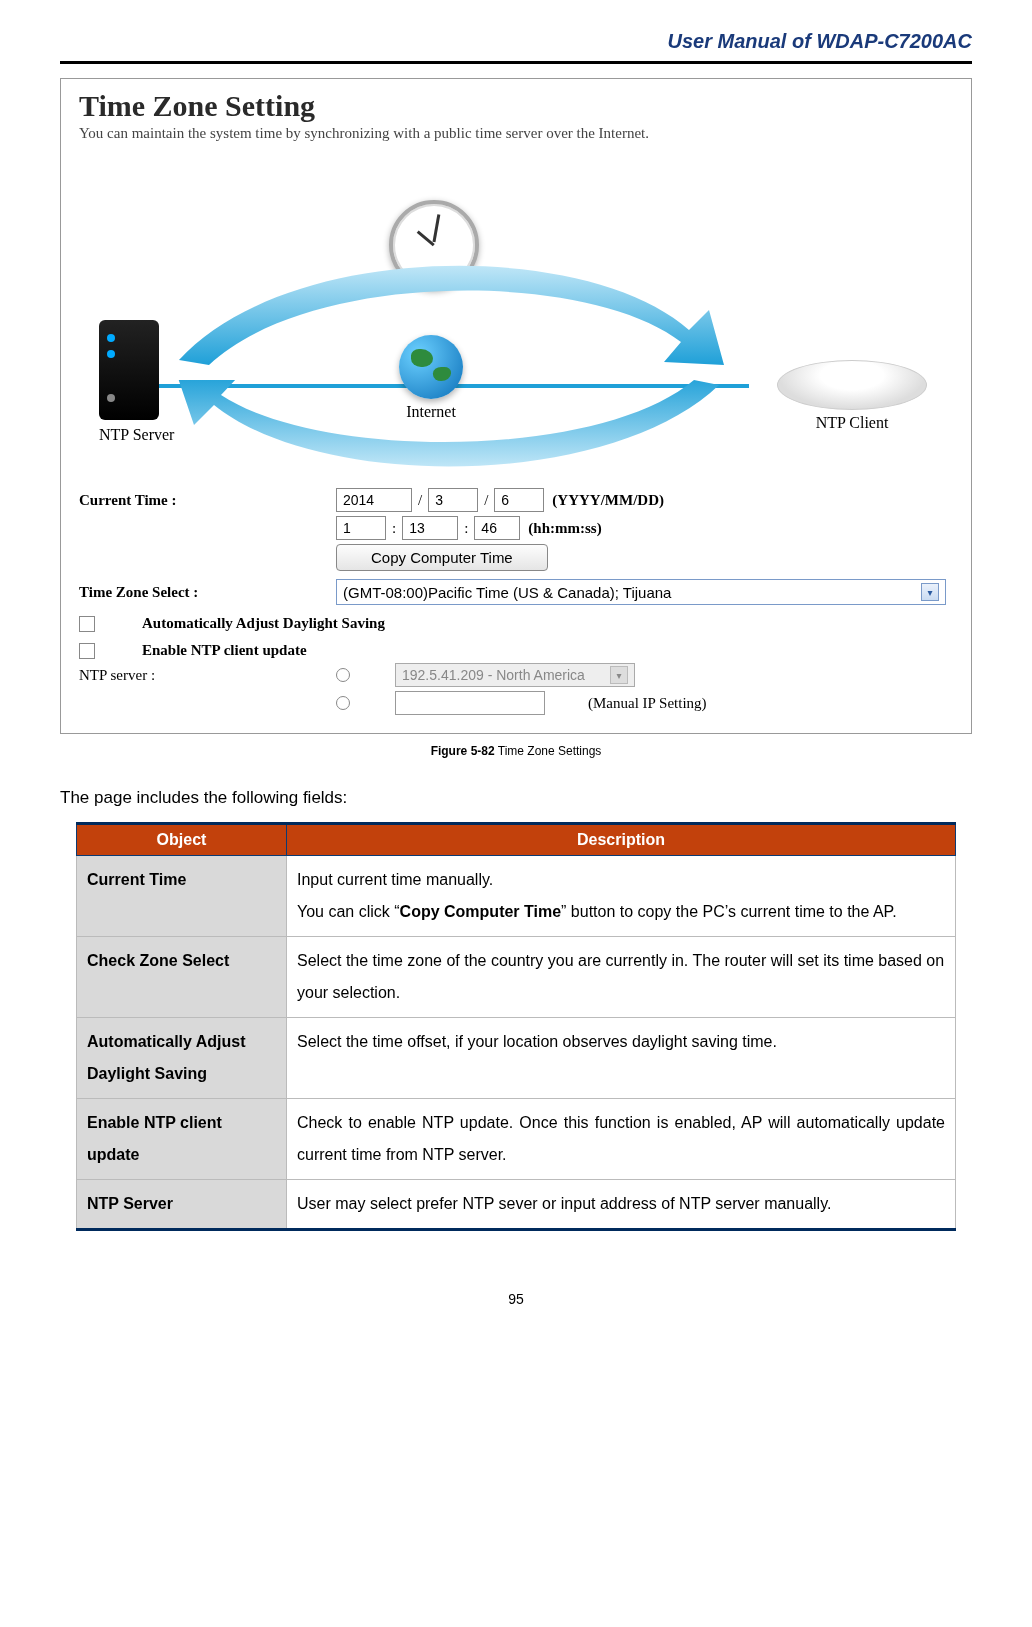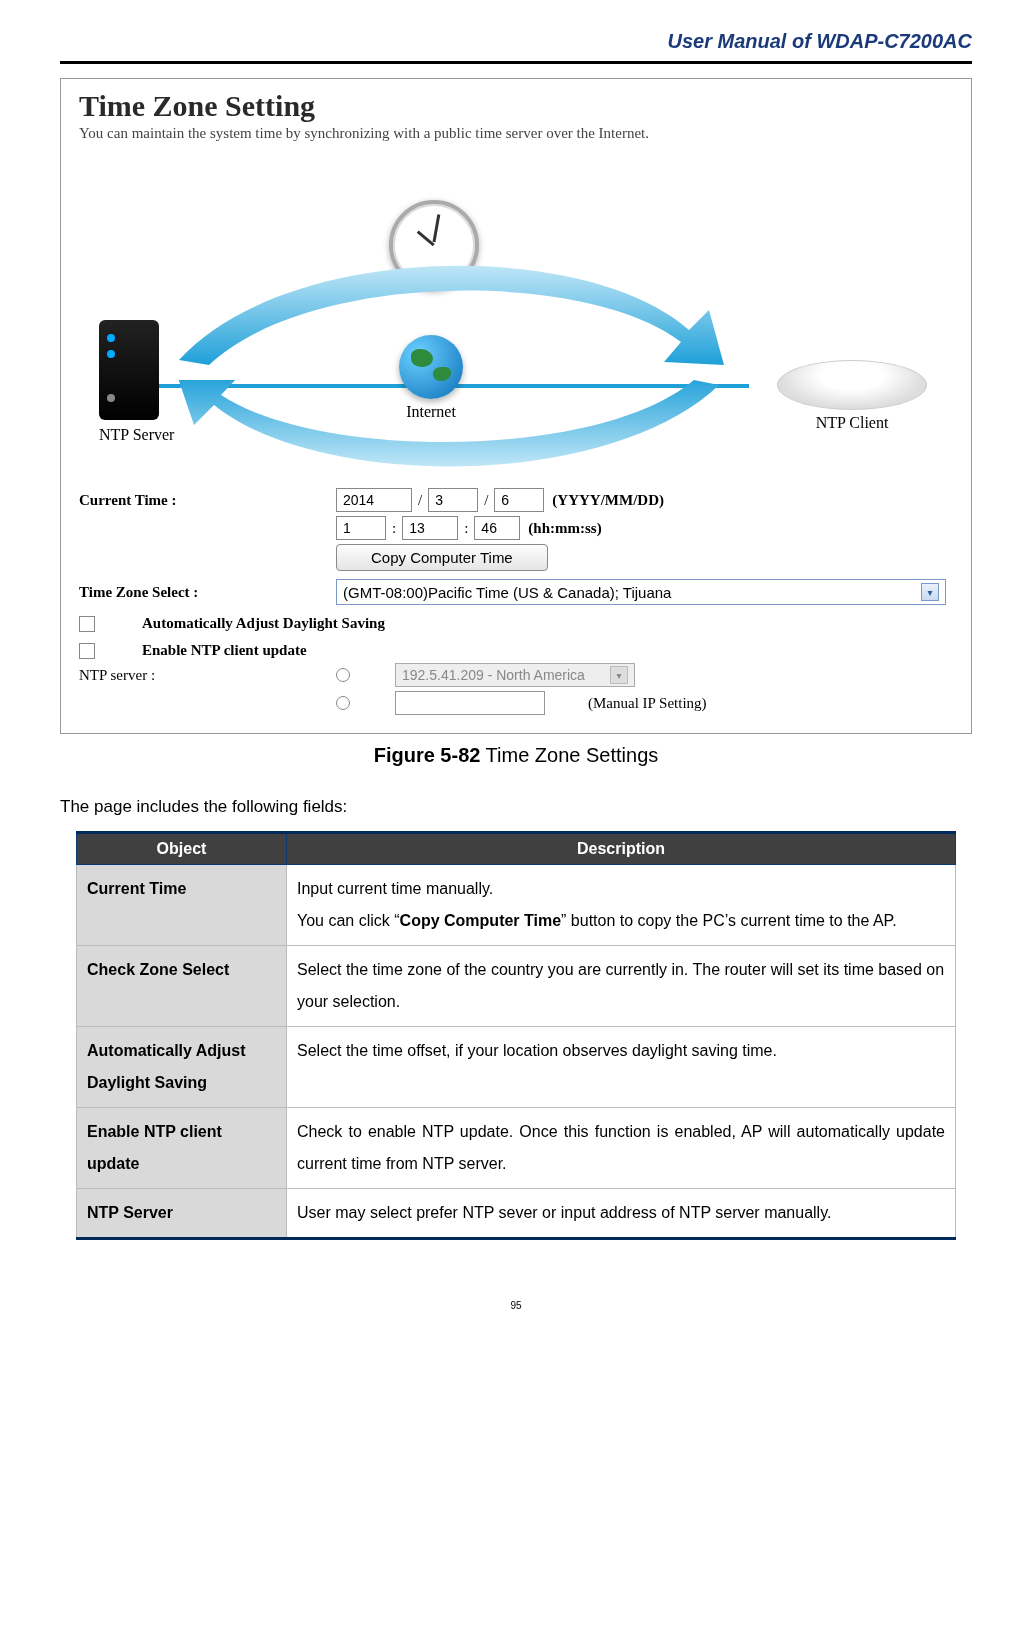--- a/index.html
+++ b/index.html
@@ -153,48 +153,48 @@
   .sel-arrow{width:18px;height:18px;border:1px solid #7a9ac9;background:linear-gradient(#eaf1fb,#c9dbf2);display:flex;align-items:center;justify-content:center;font-size:10px;color:#2a5aa0;}
   .cb { width:16px;height:16px;border:1px solid #888;margin-right:10px;display:inline-block;vertical-align:middle;}
   .radio { width:14px;height:14px;border:1px solid #888;border-radius:50%;margin-right:8px;display:inline-block;vertical-align:middle;}
   .ntp-sel{
     border:1px solid #aaa;background:#eee;color:#888;height:24px;width:240px;padding:2px 6px;font-family:Arial,sans-serif;font-size:14px;display:flex;align-items:center;justify-content:space-between;
   }
   .ntp-sel .sel-arrow{border-color:#bbb;background:#ddd;color:#888;}
   .manual-inp{border:1px solid #999;background:#fff;height:24px;width:150px;}
   .btn-row{display:flex;gap:14px;margin-top:18px;}
 
-  .figure-caption { text-align:center; font-family: Arial, sans-serif; font-size:20px; margin:10px 0 30px; }
+  .figure-caption { text-align:center; font-family: Arial, sans-serif; font-size:12px; margin:10px 0 30px; }
   .figure-caption b{font-weight:bold;}
 
   .intro-line { font-family: Arial, sans-serif; font-size:17px; margin-bottom:14px; }
 
   table.desc {
     width: 880px;
     margin: 0 auto;
     border-collapse: collapse;
     font-family: Arial, sans-serif;
     font-size:16px;
     border-top:3px solid #002a5c;
     border-bottom:3px solid #002a5c;
   }
   table.desc th {
-    background:#404040; color:#fff; font-weight:bold;
+    background:#c2410c; color:#fff; font-weight:bold;
     padding:6px 12px; border:1px solid #0b3a73;
     text-align:center;
   }
   table.desc td {
     border:1px solid #bbb; padding:8px 10px;
     vertical-align:top; line-height:2.0;
   }
   table.desc td.obj {
     background:#d9d9d9; font-weight:bold; width:210px;
   }
   table.desc td.desc-justify { text-align:justify; }
-  .page-num{ text-align:center; margin-top:60px; font-family: Arial,sans-serif; font-size:10px;}
+  .page-num{ text-align:center; margin-top:60px; font-family: Arial,sans-serif; font-size:14px;}
 </style>
 </head>
 <body>
 
 <div class="header">
   <span>User Manual of WDAP-C7200AC</span>
 </div>
 
 <div class="screenshot-frame">
   <div class="tz-title">Time Zone Setting</div>

